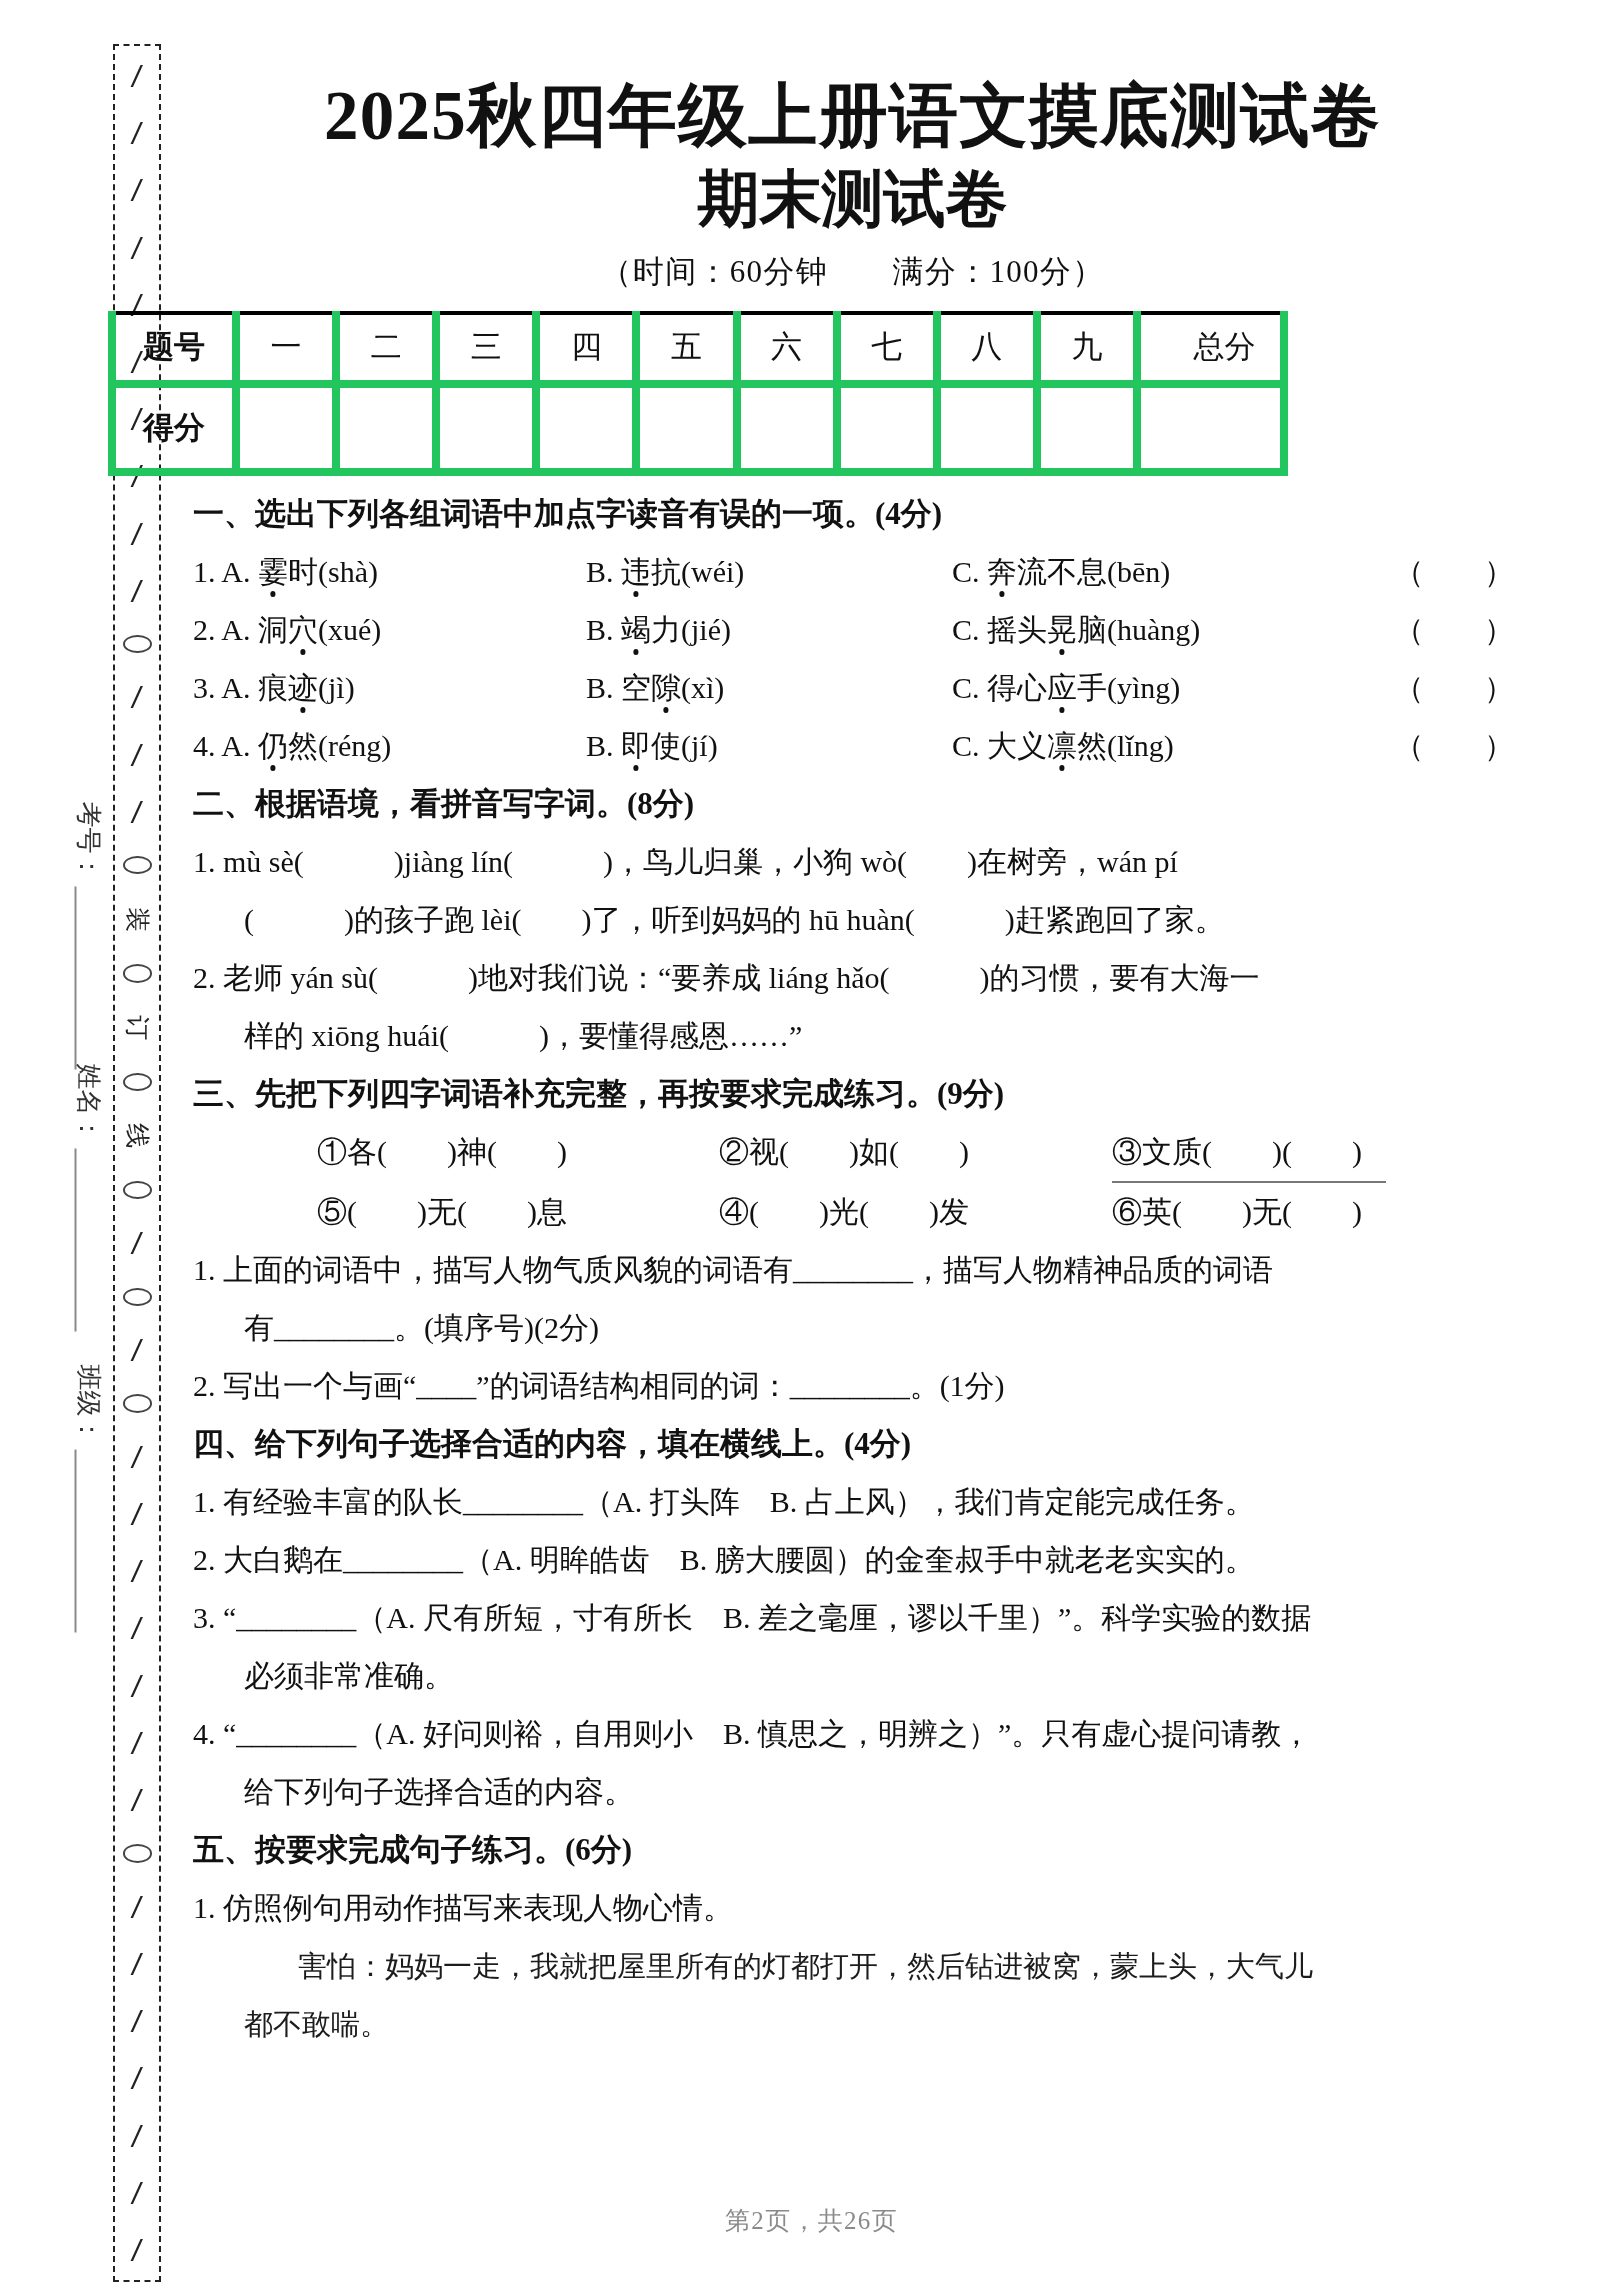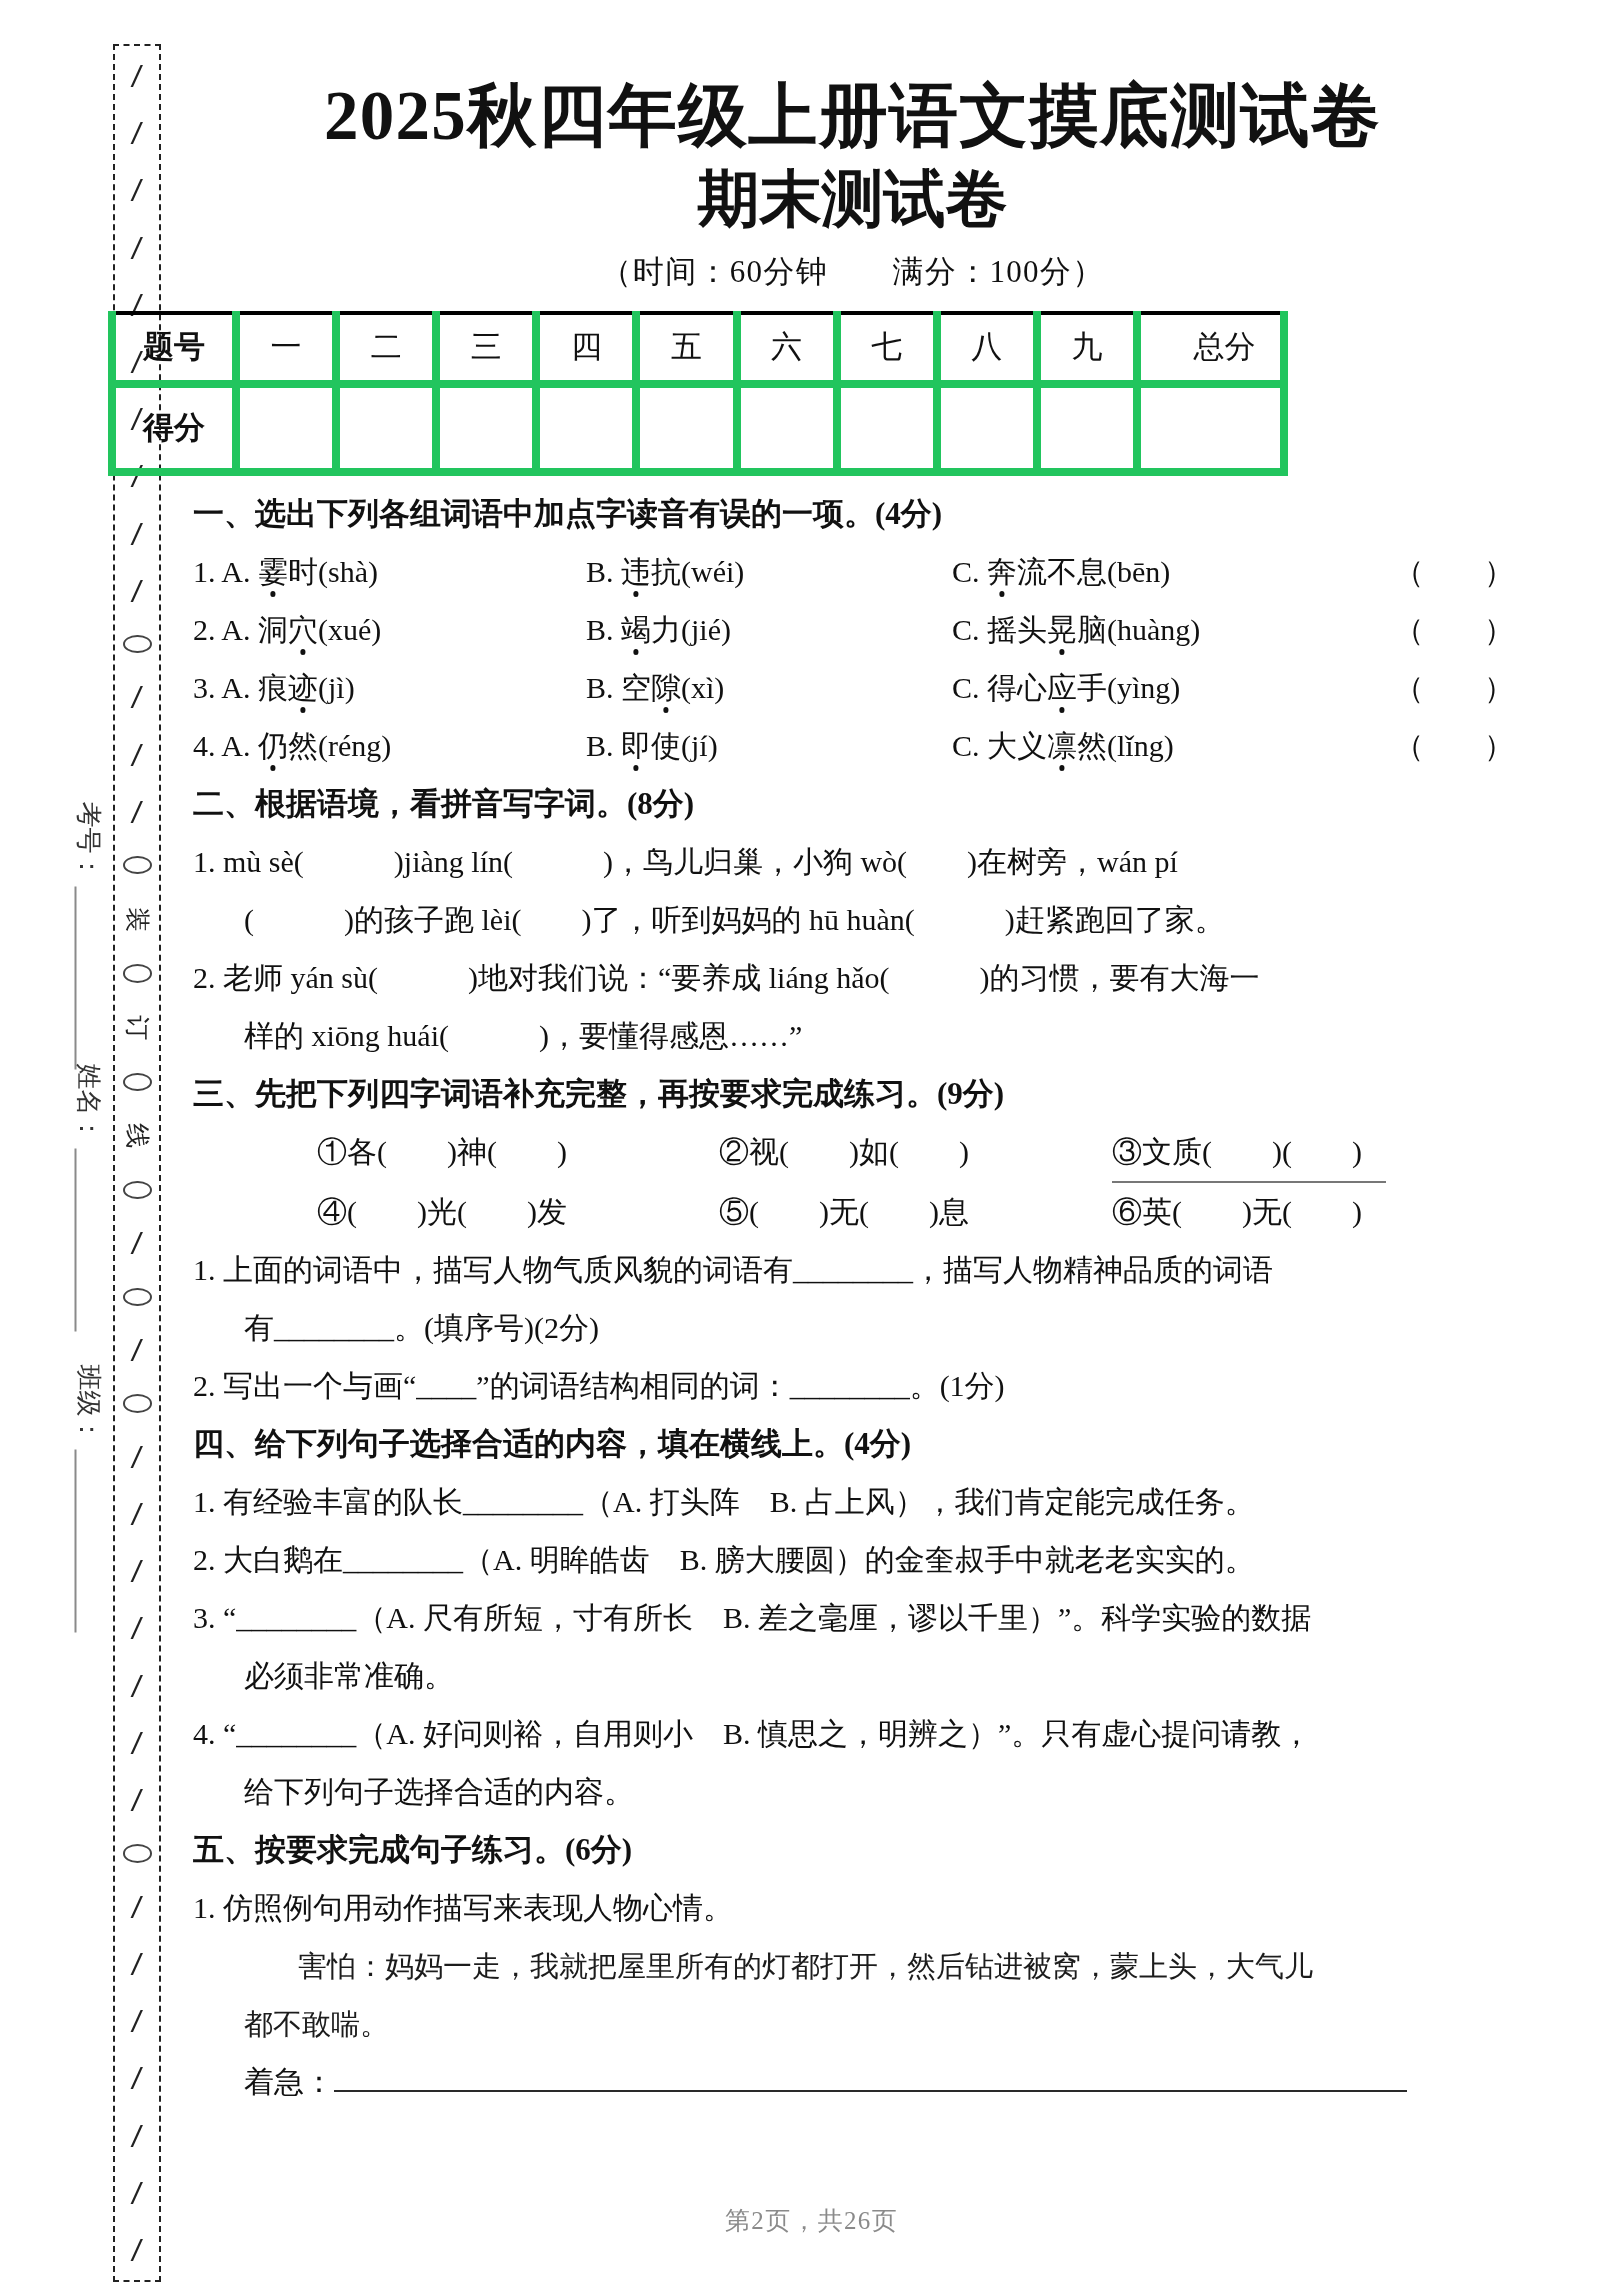--- a/index.html
+++ b/index.html
@@ -223,43 +223,42 @@
           <div class="line ind1">样的 xiōng huái(　　　)，要懂得感恩……”</div>
         </section>
         <section>
           <div class="line heading">三、先把下列四字词语补充完整，再按要求完成练习。(9分)</div>
           <div class="line idiom-row">
             <span class="seg">①各(　　)神(　　)</span>
             <span class="seg">②视(　　)如(　　)</span>
             <span class="seg useg">③文质(　　)(　　)</span>
           </div>
           <div class="line idiom-row">
+            <span class="seg">⑤(　　)无(　　)息</span>
             <span class="seg">④(　　)光(　　)发</span>
-            <span class="seg">⑤(　　)无(　　)息</span>
             <span class="seg">⑥英(　　)无(　　)</span>
           </div>
           <div class="line">1. 上面的词语中，描写人物气质风貌的词语有________，描写人物精神品质的词语</div>
           <div class="line ind1">有________。(填序号)(2分)</div>
           <div class="line">2. 写出一个与画“____”的词语结构相同的词：________。(1分)</div>
         </section>
         <section>
           <div class="line heading">四、给下列句子选择合适的内容，填在横线上。(4分)</div>
           <div class="line">1. 有经验丰富的队长________（A. 打头阵　B. 占上风），我们肯定能完成任务。</div>
           <div class="line">2. 大白鹅在________（A. 明眸皓齿　B. 膀大腰圆）的金奎叔手中就老老实实的。</div>
           <div class="line">3. “________（A. 尺有所短，寸有所长　B. 差之毫厘，谬以千里）”。科学实验的数据</div>
           <div class="line ind1">必须非常准确。</div>
           <div class="line">4. “________（A. 好问则裕，自用则小　B. 慎思之，明辨之）”。只有虚心提问请教，</div>
           <div class="line ind1">给下列句子选择合适的内容。</div>
         </section>
         <section>
           <div class="line heading">五、按要求完成句子练习。(6分)</div>
           <div class="line">1. 仿照例句用动作描写来表现人物心情。</div>
           <div class="line ind2 example">害怕：妈妈一走，我就把屋里所有的灯都打开，然后钻进被窝，蒙上头，大气儿</div>
           <div class="line ind1 example">都不敢喘。</div>
-          <div class="line ind1">着急：<span class="long-blank"></span></div>
         </section>
       </div>
   </main>
 
   <footer class="page-footer">
     <span>第2页，共26页</span>
   </footer>
 
 </div>
 

